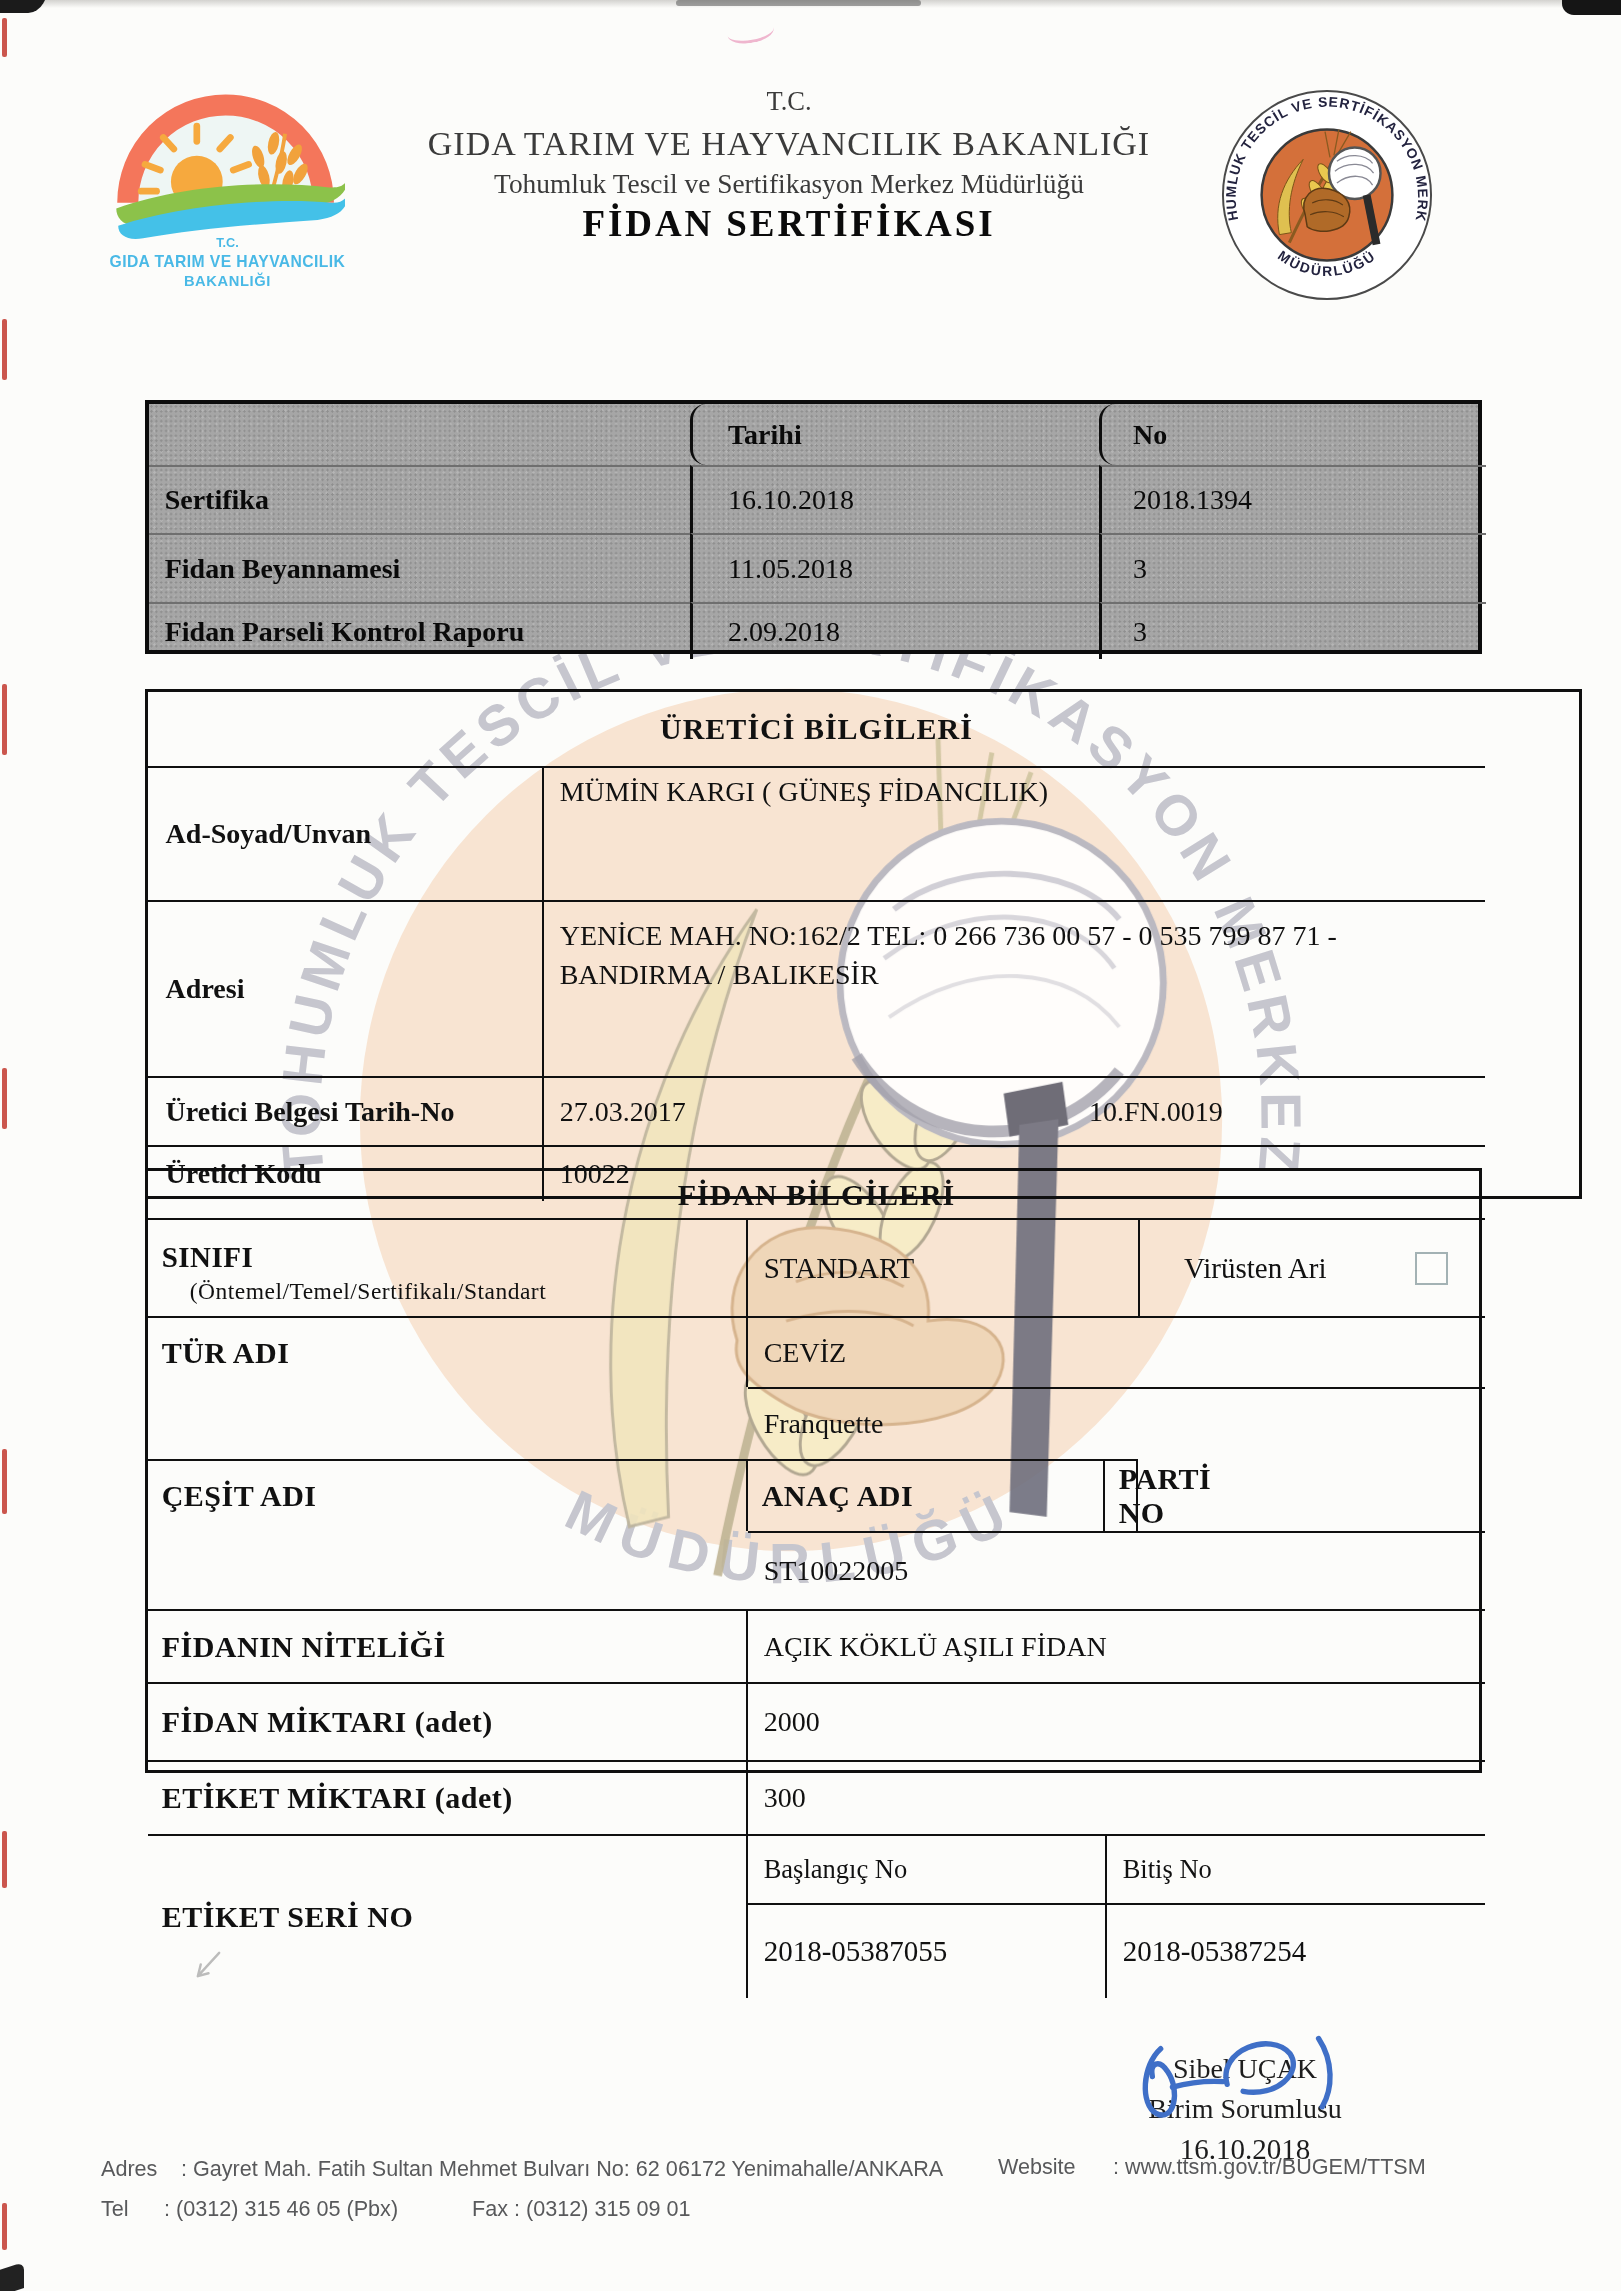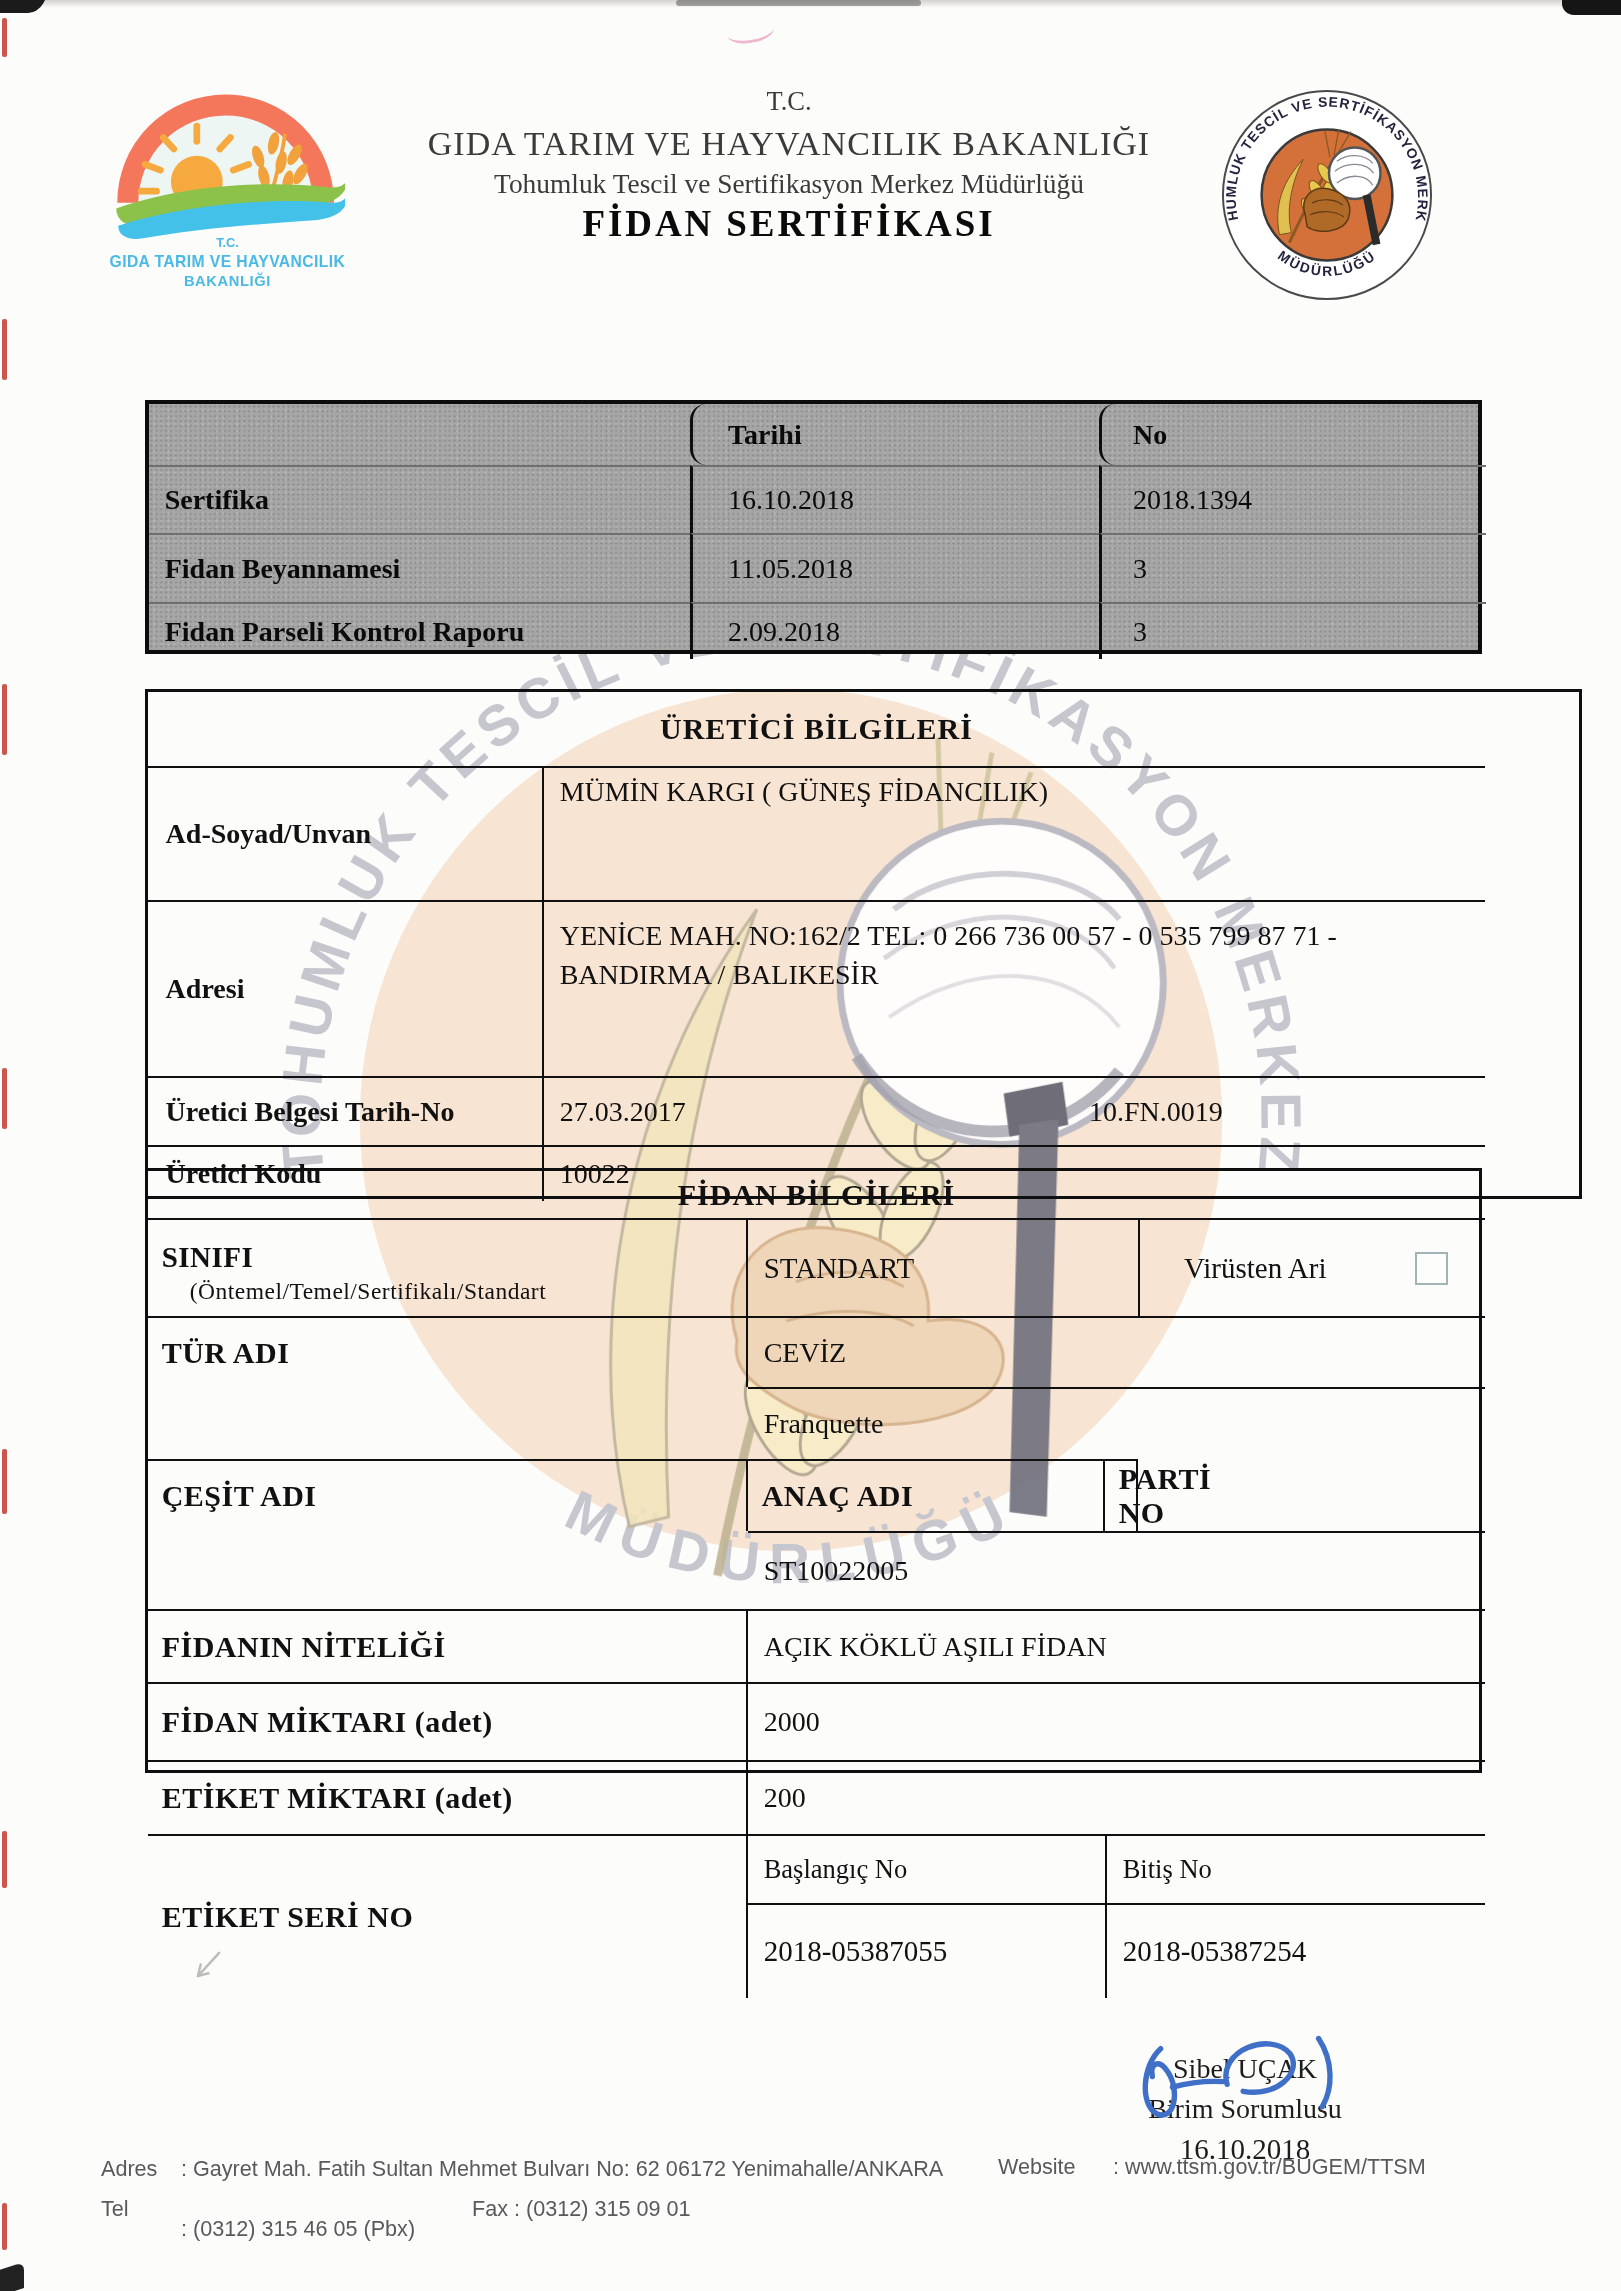--- a/index.html
+++ b/index.html
@@ -297,21 +297,21 @@
     <div class="cell lab bt">PARTİ NO</div>
     <div class="cell val bt span24">ST10022005</div>
 
     <div class="cell lab bt">FİDANIN NİTELİĞİ</div>
     <div class="cell val bt span24">AÇIK KÖKLÜ AŞILI FİDAN</div>
 
     <div class="cell lab bt">FİDAN MİKTARI (adet)</div>
     <div class="cell val bt span24">2000</div>
 
     <div class="cell lab bt">ETİKET MİKTARI (adet)</div>
-    <div class="cell val bt span24">200</div>
+    <div class="cell val bt span24">300</div>
 
     <div class="cell lab bt serial-lab">ETİKET SERİ NO</div>
     <div class="cell val bt serial-h">Başlangıç No</div>
     <div class="cell val bt serial-h serial-end">Bitiş No</div>
     <div class="cell val bt" style="grid-column:2/3;font-size:29px;">2018-05387055</div>
     <div class="cell val bt serial-end" style="font-size:29px;">2018-05387254</div>
   </div>
 
   <div class="abs sig-block">
     <div>Sibel UÇAK</div>
@@ -323,19 +323,19 @@
       <path d="M 36,28 C 16,44 12,84 28,94 C 46,104 54,72 42,52 C 34,38 24,42 26,56"></path>
       <path d="M 46,68 C 64,64 80,63 98,65"></path>
       <path d="M 102,68 C 94,32 150,16 168,40 C 180,60 152,84 118,76"></path>
       <path d="M 198,26 C 212,50 210,78 198,96"></path>
     </g>
   </svg>
 
   <div class="abs foot" style="left:101px;top:2156px;">Adres</div>
   <div class="abs foot" style="left:181px;top:2156px;">: Gayret Mah. Fatih Sultan Mehmet Bulvarı No: 62  06172 Yenimahalle/ANKARA</div>
   <div class="abs foot" style="left:101px;top:2196px;">Tel</div>
-  <div class="abs foot" style="left:181px;top:2196px;margin-top:20px;">: (0312) 315 46 05 (Pbx)</div>
+  <div class="abs foot" style="left:164px;top:2196px;">: (0312) 315 46 05 (Pbx)</div>
   <div class="abs foot" style="left:472px;top:2196px;">Fax : (0312) 315 09 01</div>
   <div class="abs foot" style="left:998px;top:2154px;">Website</div>
   <div class="abs foot" style="left:1113px;top:2154px;">: www.ttsm.gov.tr/BUGEM/TTSM</div>
 
 </div>
 
 
 </body></html>

